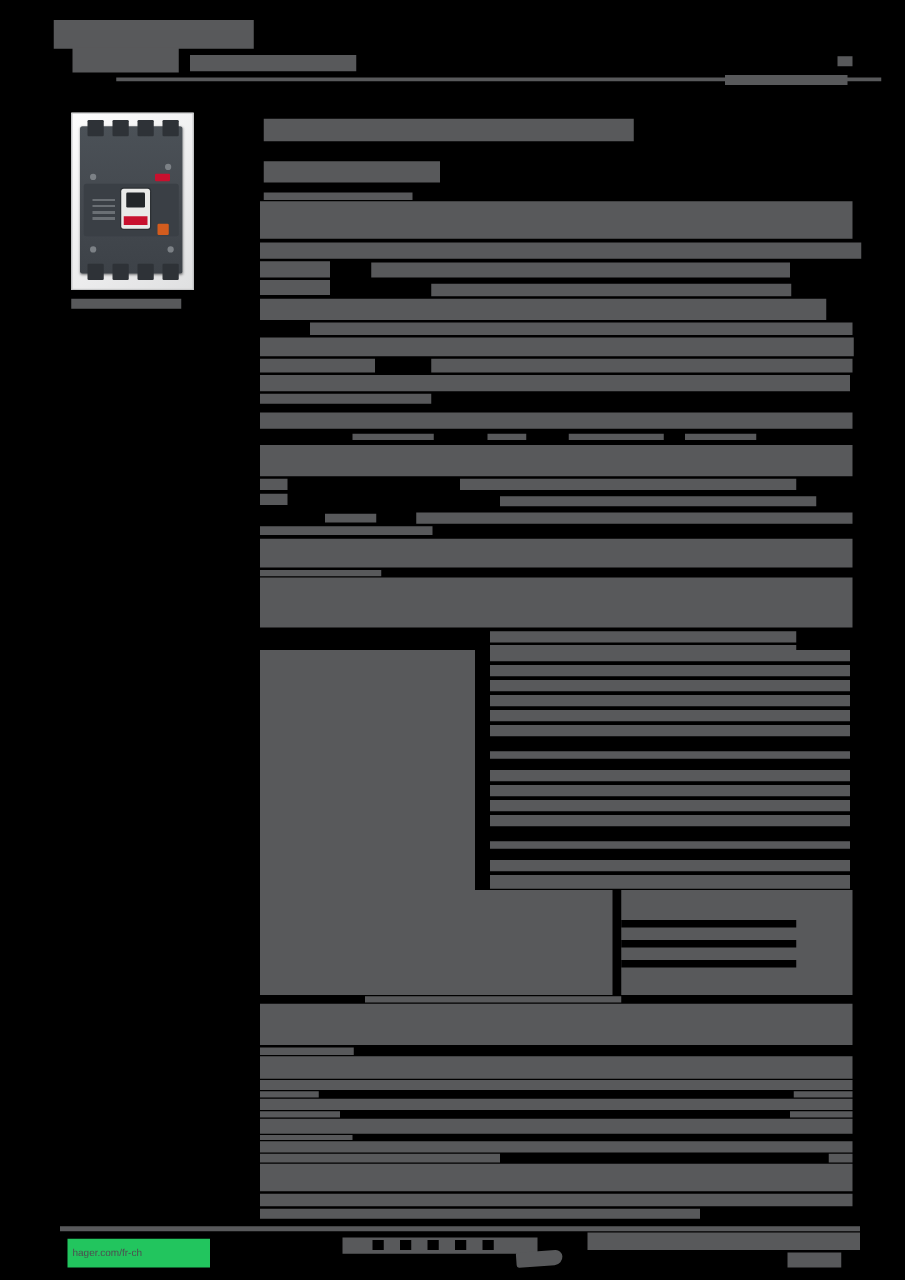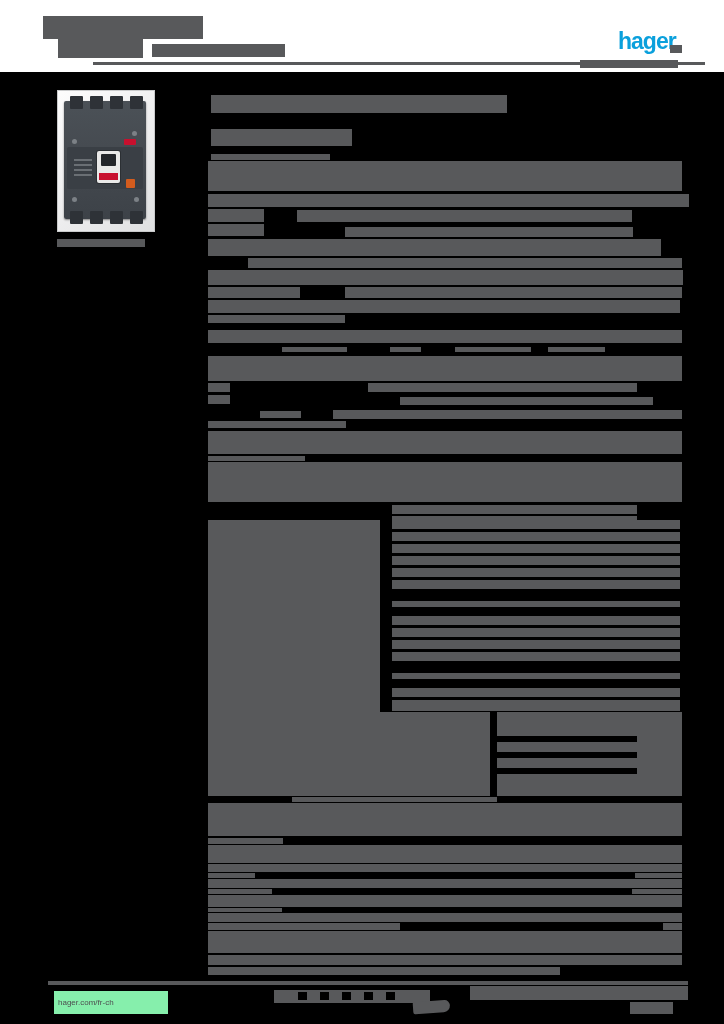--- a/index.html
+++ b/index.html
@@ -38,23 +38,20 @@
   .footer-link{position:absolute;left:4px;top:7px;font-size:8px;color:#4d4e50;
          font-family:"Liberation Sans",sans-serif;white-space:nowrap;}
   .squiggle{position:absolute;left:413px;top:1001px;width:37px;height:12px;background:#58595B;
          border-radius:2px 8px 10px 3px;transform:rotate(-4deg);}
 </style>
 </head>
 <body>
 
 <div class="page" style="background: rgb(0, 0, 0);">
 
-  <div class="header-band" style="background: rgb(255, 255, 255);">
-    <div class="logo" style="color: rgb(10, 160, 220);">hager</div>
-  </div>
 
   <div>
       <div class="rb" style="left: 43px; top: 16px; width: 160px; height: 23px; background: rgb(88, 89, 91);"></div>
       <div class="rb" style="left: 58px; top: 38px; width: 85px; height: 20px; background: rgb(88, 89, 91);"></div>
       <div class="rb" style="left: 152px; top: 44px; width: 133px; height: 13px; background: rgb(88, 89, 91);"></div>
       <div class="rb" style="left: 93px; top: 62px; width: 612px; height: 3px; background: rgb(88, 89, 91);"></div>
       <div class="rb" style="left: 580px; top: 60px; width: 98px; height: 8px; background: rgb(88, 89, 91);"></div>
       <div class="rb" style="left: 670px; top: 45px; width: 12px; height: 8px; background: rgb(88, 89, 91);"></div>
       <div class="rb" style="left: 57px; top: 239px; width: 88px; height: 8px; background: rgb(88, 89, 91);"></div>
       <div class="rb" style="left: 211px; top: 95px; width: 296px; height: 18px; background: rgb(88, 89, 91);"></div>
@@ -160,17 +157,17 @@
       <div class="test-button"></div>
       <div class="screw s1"></div>
       <div class="screw s2"></div>
       <div class="screw s3"></div>
       <div class="screw s4"></div>
     </div>
   </div>
 
   <div class="squiggle"></div>
 
-  <div class="footer-box" style="background: #86efac;">
+  <div class="footer-box" style="background: #22c55e;">
     <div class="footer-link" style="color: rgb(77, 78, 80);">hager.com/fr-ch</div>
   </div>
 
 </div>
 
 </body></html>

